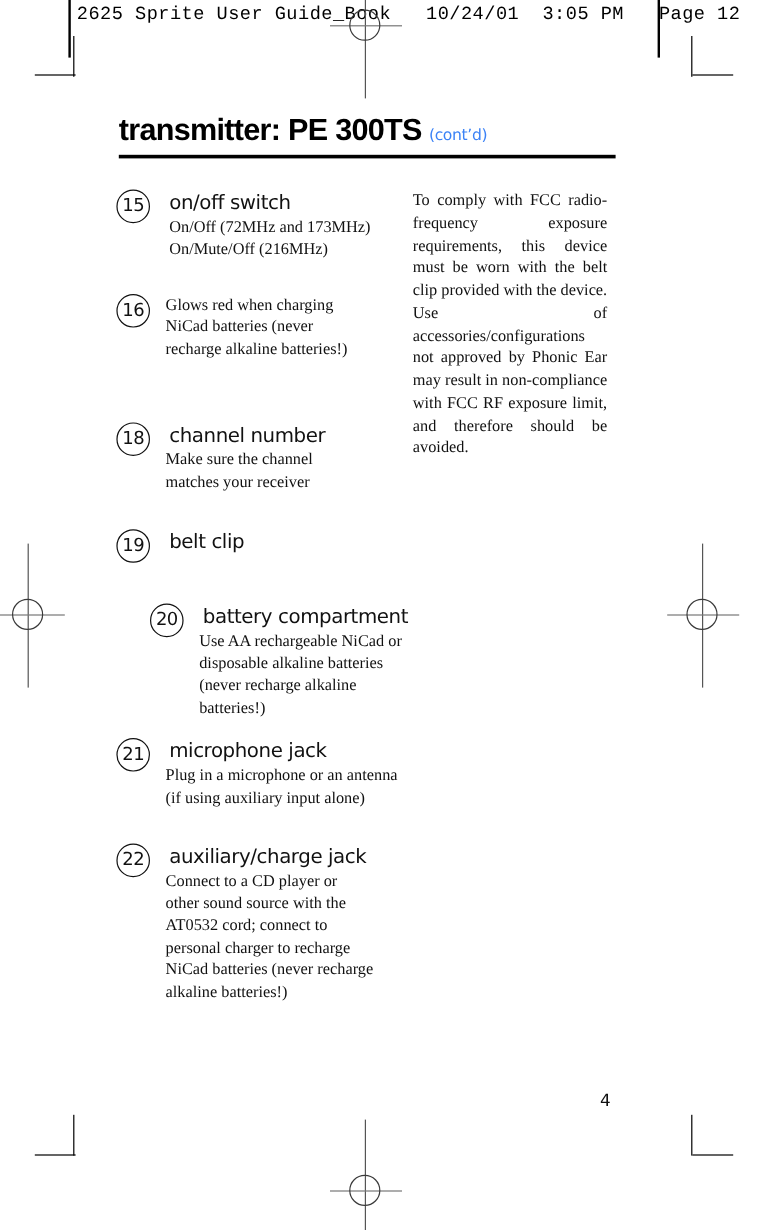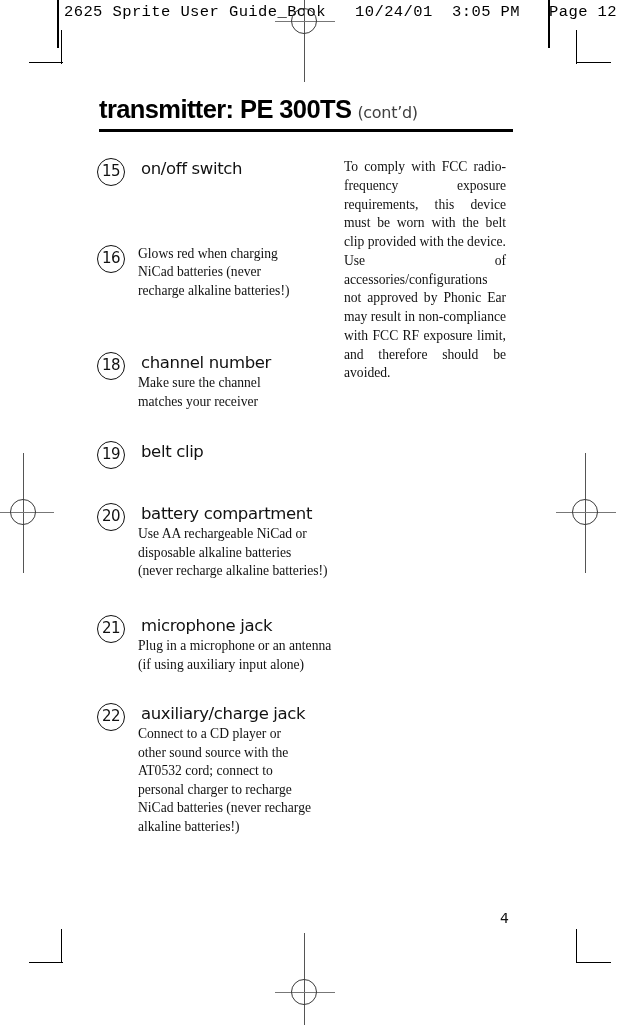--- a/index.html
+++ b/index.html
@@ -134,22 +134,22 @@
     font-family: Liberation Sans, sans-serif;
     font-weight: bold;
     font-size: 25.5px;
     letter-spacing: -0.6px;
     color: #000;
     display: inline;
     vertical-align: baseline;
   }
   .title-cont {
     font-family: "DejaVu Sans", sans-serif;
-    font-size: 16px;
-    color: #404040;
+    font-size: 13px;
+    color: #3b82f6;
     display: inline;
     margin-left: 6px;
     letter-spacing: -0.3px;
   }
   .title-rule {
     position: absolute;
     left: 99px;
     top: 129px;
     width: 414px;
     height: 2.6px;
@@ -275,20 +275,22 @@
   <div class="title-block">
     <span class="title-main">transmitter: PE 300TS</span><span class="title-cont">(cont’d)</span>
   </div>
   <div class="title-rule"></div>
 
   <div class="left-col">
 
     <div class="item" style="height:86px;">
       <div class="num-circle">15</div>
       <div class="item-head">on/off switch</div>
+      <div class="item-body">On/Off  (72MHz and 173MHz)
+On/Mute/Off  (216MHz)</div>
     </div>
 
     <div class="item" style="height:105px;">
       <div class="num-circle">16</div>
       <div class="item-body tight">Glows red when charging
 NiCad batteries (never
 recharge alkaline batteries!)</div>
     </div>
 
 
@@ -298,21 +300,21 @@
       <div class="item-body tight">Make sure the channel
 matches your receiver</div>
     </div>
 
     <div class="item" style="height:60px;">
       <div class="num-circle">19</div>
       <div class="item-head">belt clip</div>
       <div class="item-body"></div>
     </div>
 
-    <div class="item" style="height:110px;">
+    <div class="item" style="height:110px;margin-left:28px;">
       <div class="num-circle">20</div>
       <div class="item-head">battery compartment</div>
       <div class="item-body tight">Use AA rechargeable NiCad or
 disposable alkaline batteries
 (never recharge alkaline batteries!)</div>
     </div>
 
     <div class="item" style="height:86px;">
       <div class="num-circle">21</div>
       <div class="item-head">microphone jack</div>

